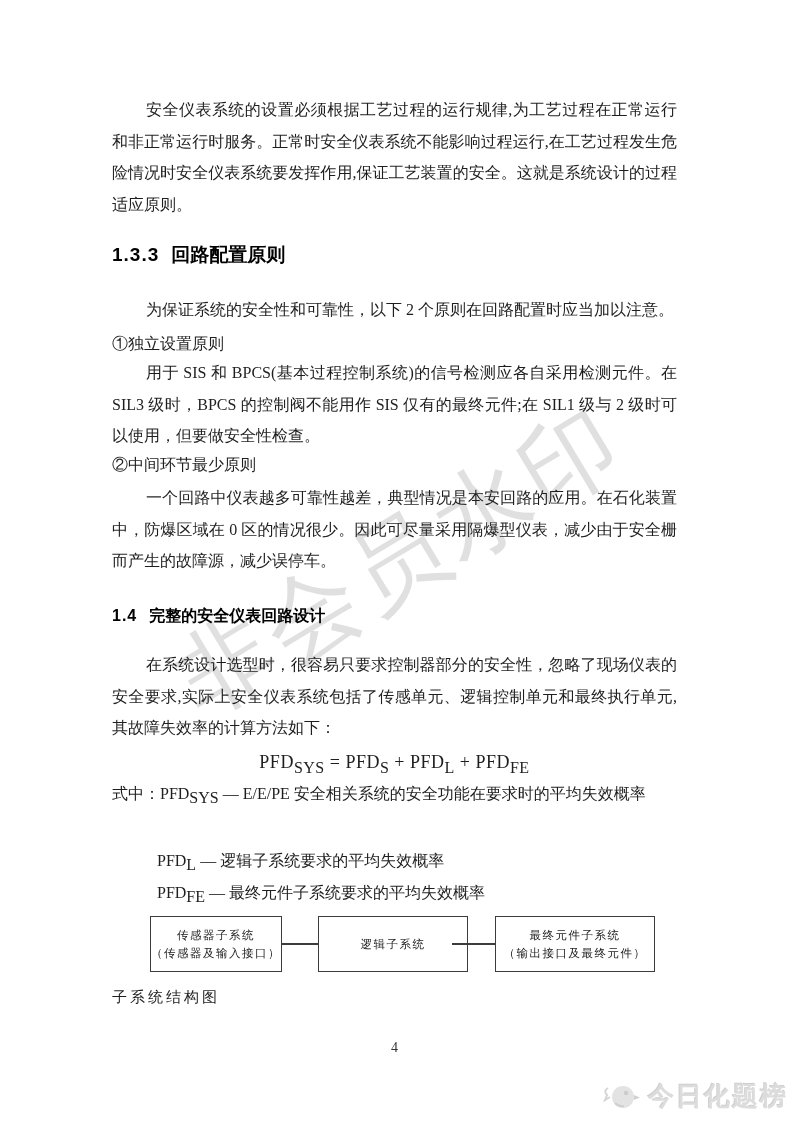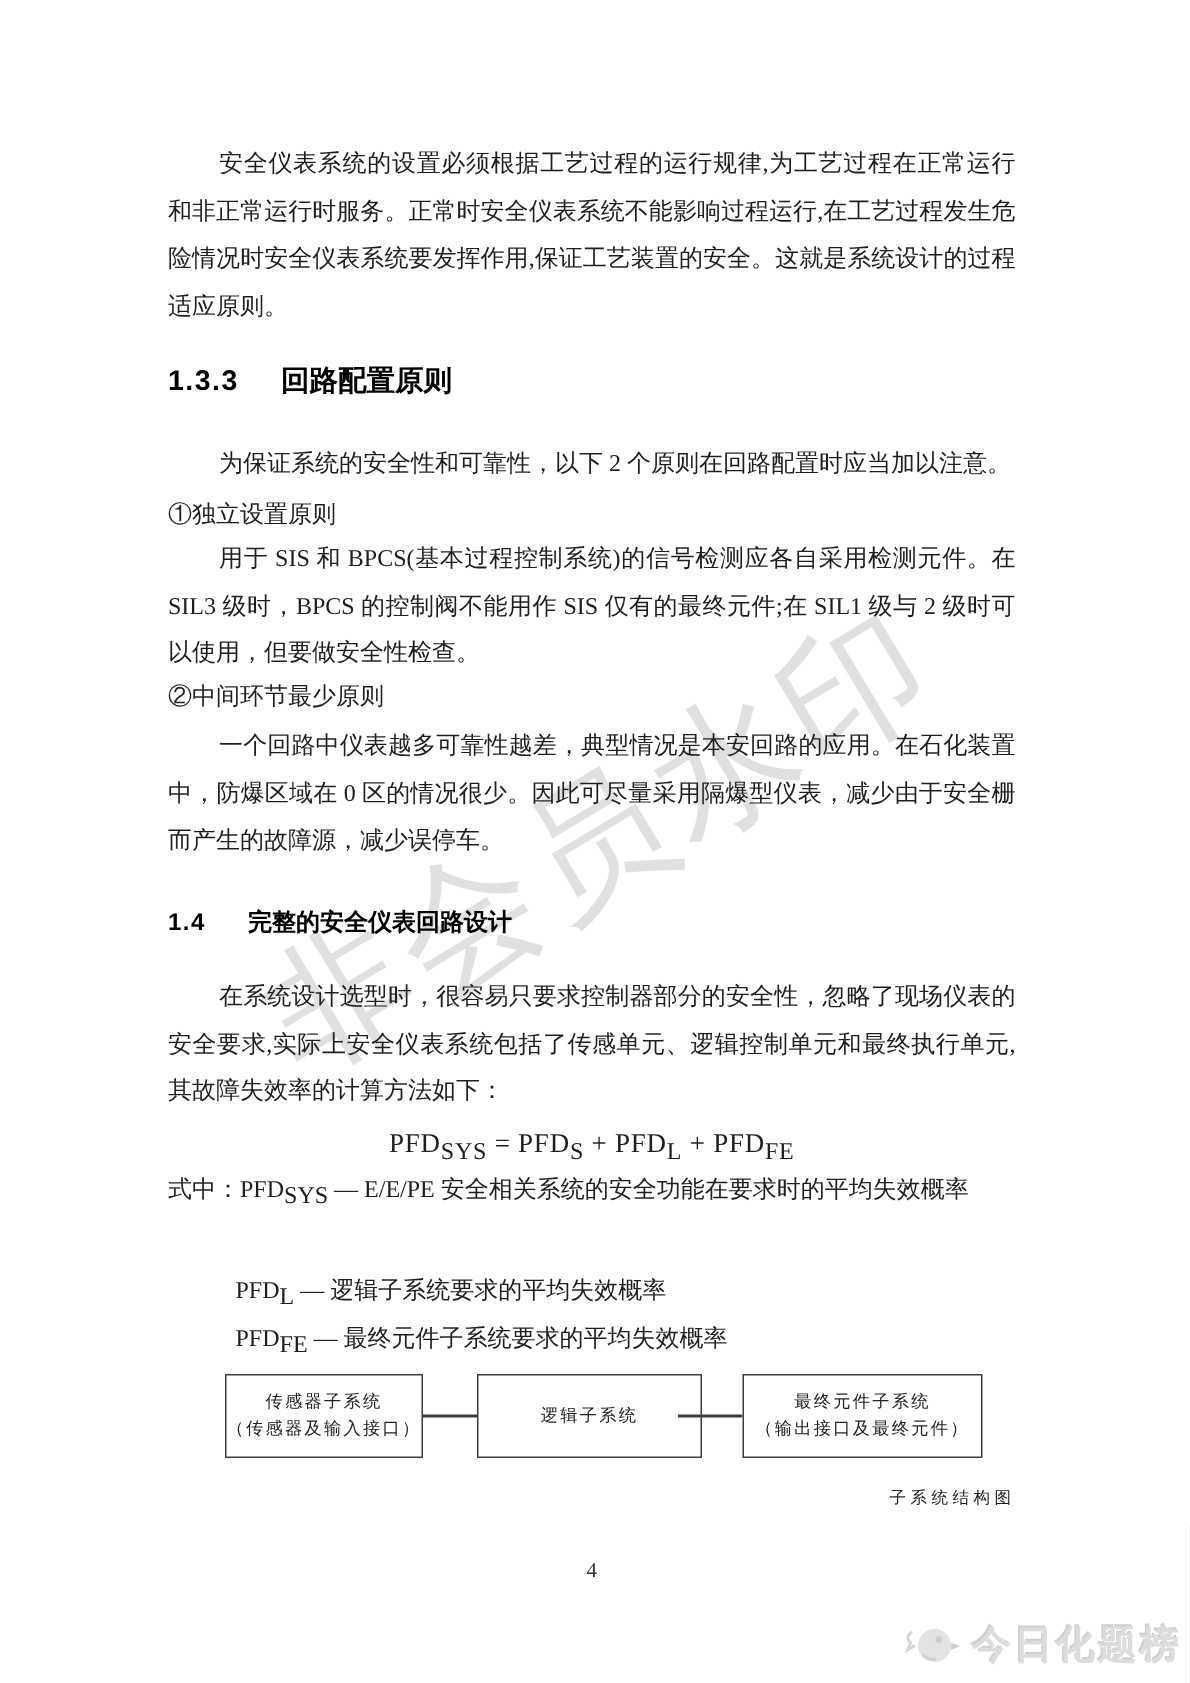--- a/index.html
+++ b/index.html
@@ -9,38 +9,38 @@
     background:#ffffff;
     overflow:hidden;
     font-family:"Liberation Serif","DejaVu Serif",serif;
     color:#1e1e1e;
   }
   .content{position:absolute;left:112px;top:0;width:565px;height:1122px;z-index:2;}
   .blk{position:absolute;left:0;width:565px;margin:0;}
   .para{font-size:16px;line-height:31.5px;text-align:justify;}
   .indent{text-indent:34px;}
   .hd{font-family:"Liberation Sans","DejaVu Sans",sans-serif;font-weight:bold;color:#000;}
-  .hd .hd-num{margin-right:28px;letter-spacing:1px;}
+  .hd .hd-num{margin-right:12px;letter-spacing:1px;}
   .h133{top:243px;font-size:19px;line-height:24px;}
   .h14{top:602px;font-size:16px;line-height:28px;}
   .formula{top:748px;font-size:18px;line-height:28px;text-align:center;letter-spacing:0.5px;}
   .formula sub,.deffy sub{font-size:16px;line-height:0;}
   .deffy{font-size:16px;line-height:31.5px;white-space:nowrap;}
   .def-ind{left:45px;width:520px;}
   .diagram{position:absolute;left:0;top:916px;width:565px;height:58px;}
   .dbox{
     position:absolute;top:0;height:56px;
     border:1.5px solid #3c3c3c;background:#fff;
     display:flex;flex-direction:column;justify-content:center;align-items:center;
     font-size:11.5px;letter-spacing:1.5px;line-height:18px;color:#222;
     box-sizing:border-box;text-align:center;
   }
   .dbox span:empty{display:none;}
   .dconn{position:absolute;top:27px;height:1.5px;background:#3c3c3c;}
-  .caption{top:988px;font-size:11px;letter-spacing:3px;text-align:right;line-height:22px;}
+  .caption{top:988px;font-size:15px;letter-spacing:3px;text-align:left;line-height:22px;font-family:Liberation Mono, monospace;}
   .pagenum{top:1038px;font-size:14px;text-align:center;line-height:20px;color:#333;}
   .watermark{
     position:absolute;left:110px;top:498px;width:580px;z-index:1;
     font-family:"Liberation Sans","DejaVu Sans",sans-serif;
     font-size:95px;letter-spacing:5px;color:#c5c5c5;opacity:0.52;
     transform:rotate(-31deg);transform-origin:center;
     text-align:center;white-space:nowrap;pointer-events:none;user-select:none;
   }
   .brand{
     position:absolute;right:5px;bottom:8px;z-index:3;

